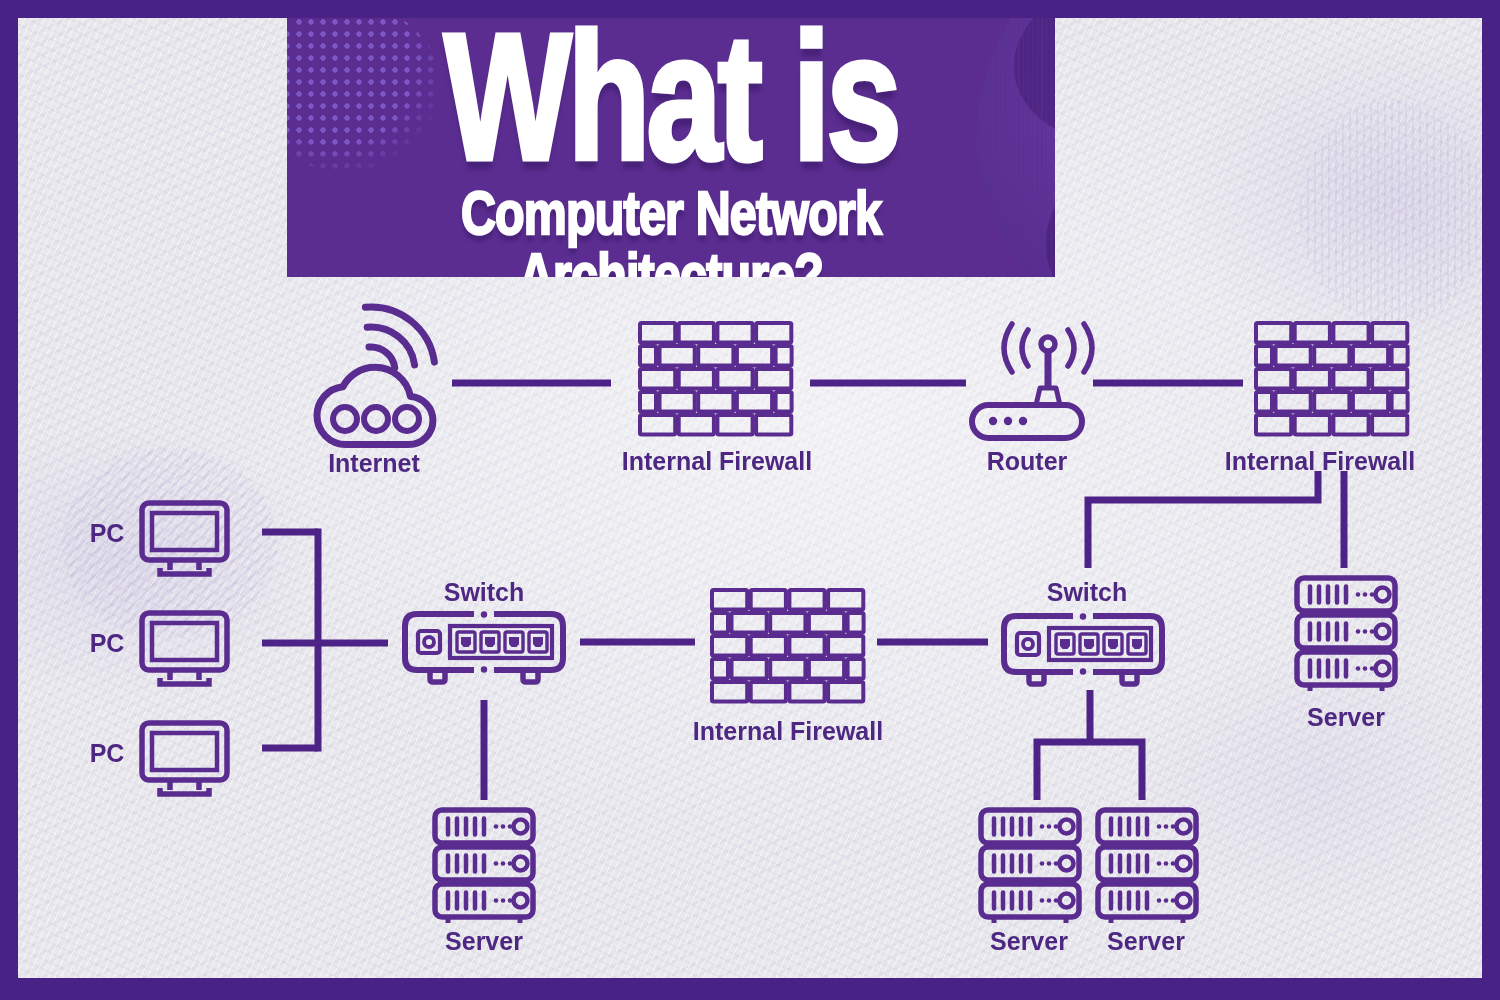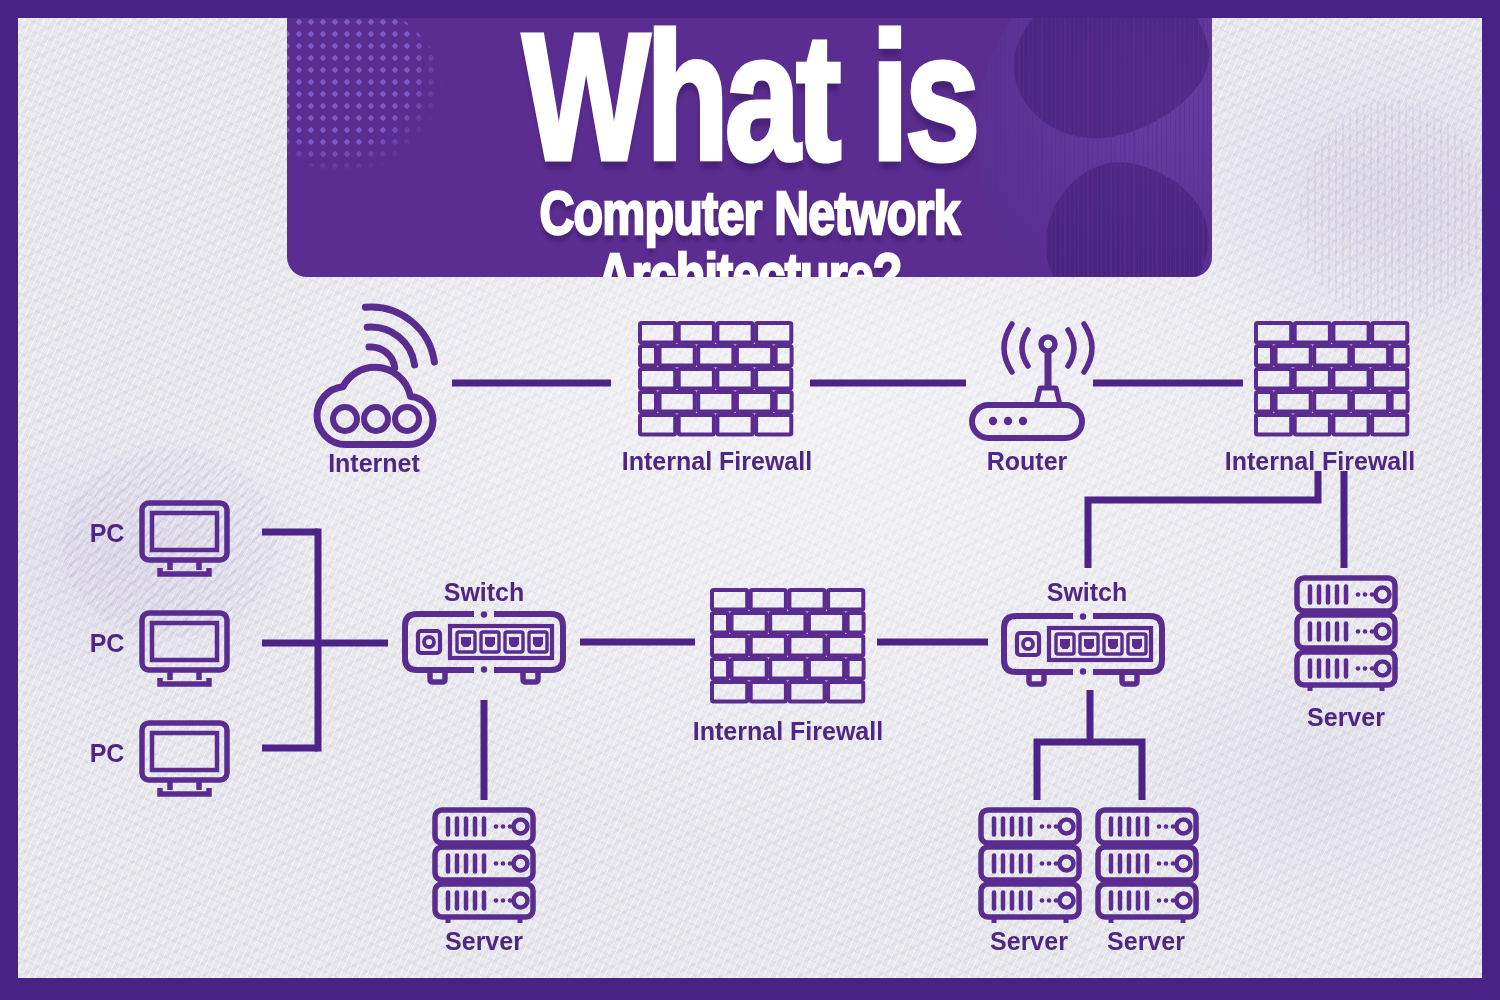--- a/index.html
+++ b/index.html
@@ -18,22 +18,22 @@
       repeating-linear-gradient(155deg, rgba(150,140,195,.08) 0 3px, transparent 3px 11px),
       #e9e8ed;}
 
   .deco-circle{position:absolute;border-radius:50%;pointer-events:none;}
   .dc-left{left:62px;top:448px;width:215px;height:190px;opacity:.55;
     background:repeating-linear-gradient(135deg, rgba(110,82,185,.16) 0 2.5px, transparent 2.5px 8px);}
   .dc-right{left:1300px;top:100px;width:185px;height:225px;opacity:.5;
     background:repeating-linear-gradient(90deg, rgba(110,82,185,.14) 0 2px, transparent 2px 7px);}
 
   
-  .header{position:absolute;left:287px;top:0;width:925px;height:277px;background:#5b2d90;
-    overflow:hidden;text-align:center;border-radius:20px;}
+  .header{position:absolute;left:287px;top:0;width:768px;height:277px;background:#5b2d90;
+    overflow:hidden;text-align:center;}
   .halftone{position:absolute;left:-30px;top:4px;width:185px;height:170px;border-radius:50%;
     background-image:radial-gradient(circle,#7e57c6 2.4px,transparent 3px);
     background-size:12px 12px;
     -webkit-mask-image:radial-gradient(circle at 42% 36%, #000 0 52%, transparent 74%);
     mask-image:radial-gradient(circle at 42% 36%, #000 0 52%, transparent 74%);}
   .globe{position:absolute;left:690px;top:-80px;width:430px;height:430px;border-radius:50%;overflow:hidden;
     background:radial-gradient(circle at 42% 40%, rgba(124,86,196,.40), rgba(74,38,136,.30) 70%, rgba(74,38,136,.12));}
   .globe .land{position:absolute;background:#3f1b72;opacity:.55;}
   .globe .land1{left:35px;top:55px;width:195px;height:160px;border-radius:60% 40% 55% 45%/50% 60% 40% 50%;transform:rotate(-16deg);}
   .globe .land2{left:70px;top:245px;width:160px;height:150px;border-radius:45% 55% 60% 40%/55% 45% 50% 50%;transform:rotate(18deg);}

